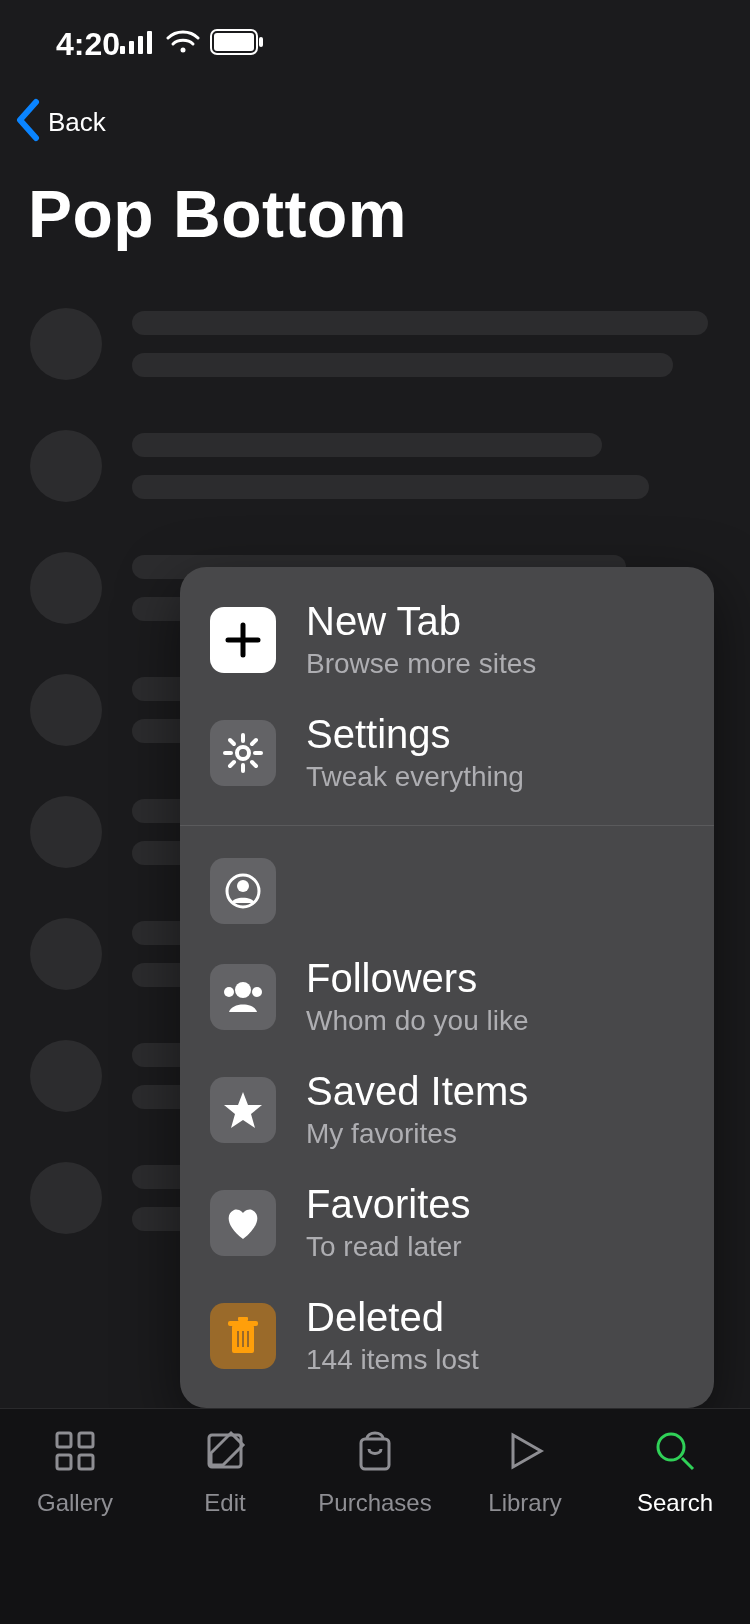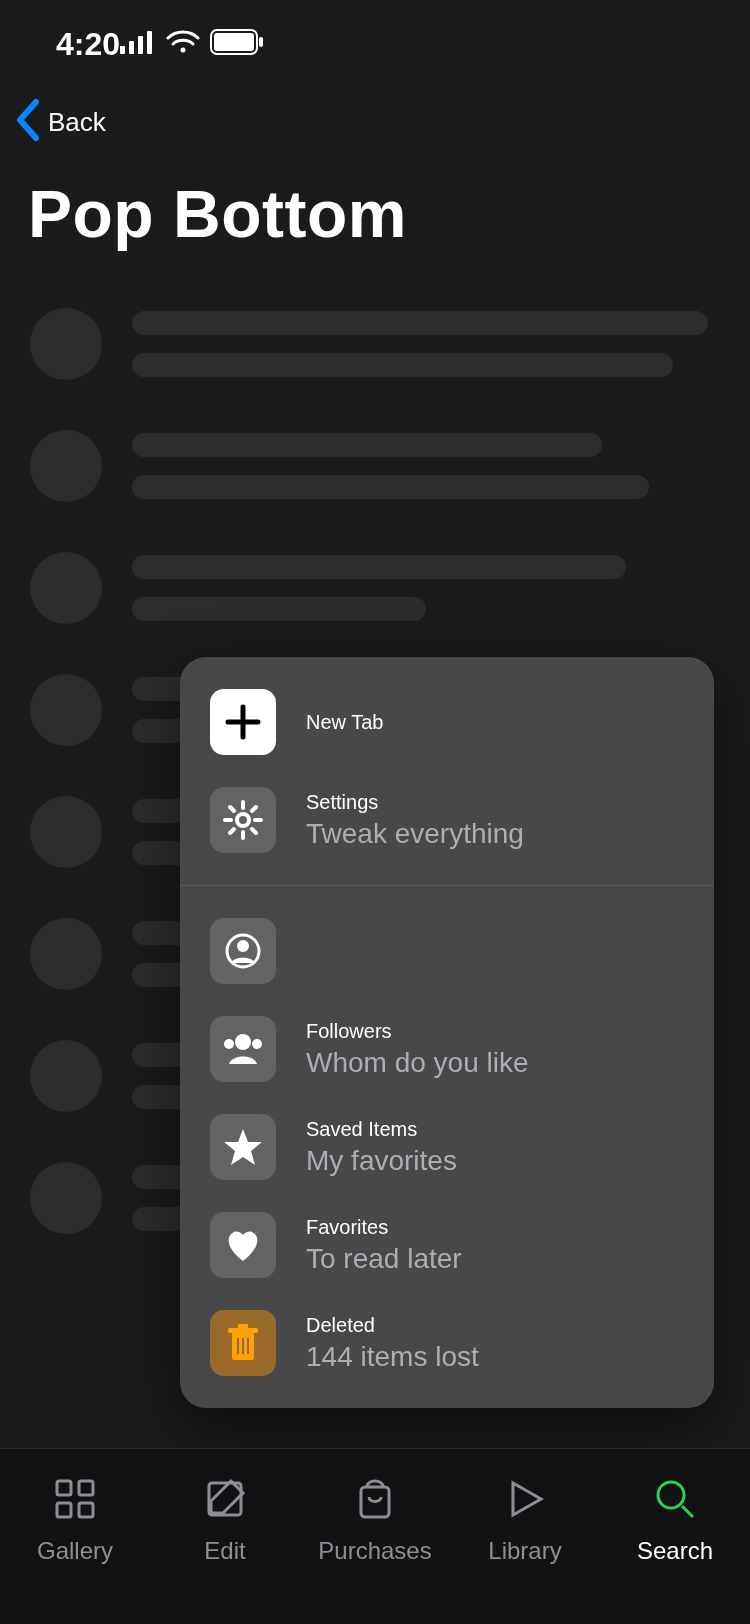--- a/index.html
+++ b/index.html
@@ -39,28 +39,28 @@
   .popup-item { display:flex; align-items:center; gap:30px; padding:16px 30px; }
   .popup-icon {
     width:66px; height:66px; border-radius:14px;
     display:flex; align-items:center; justify-content:center;
     flex-shrink:0;
   }
   .popup-icon.white { background:#fff; color:#000; }
   .popup-icon.gray  { background:#636366; color:#fff; }
   .popup-icon.orange{ background:#9a6a2a; color:#ff9f0a; }
   .popup-text { display:flex; flex-direction:column; gap:4px; }
-  .popup-title { font-size:20px; color:#fff; font-weight:400; }
+  .popup-title { font-size:40px; color:#fff; font-weight:400; }
   .popup-sub   { font-size:28px; color:#aeaeb2; }
   
   .tabbar {
-    position:absolute; left:0; right:0; bottom:0; height:176px;
+    position:absolute; left:0; right:0; bottom:0; height:216px;
     background:#121214;
     display:flex; justify-content:space-around;
-    padding-top:26px;
+    padding-top:18px;
     border-top:1px solid #2a2a2c;
   }
   .tab { display:flex; flex-direction:column; align-items:center; gap:10px; width:150px; }
   .tab-label { font-size:24px; color:#8e8e93; }
   .tab.active .tab-label { color:#fff; }
   .tab svg { width:48px; height:48px; }
   .tab .ico { fill:none; stroke:#8e8e93; stroke-width:3; }
   .tab.active .ico { stroke:#30d158; }
 </style>
 </head>
@@ -171,20 +171,21 @@
 <div class="popup">
   <div class="popup-section">
     <div class="popup-item">
       <div class="popup-icon white">
         <svg width="38" height="38" viewBox="0 0 38 38">
             <path d="M19 4 V34 M4 19 H34" stroke="#000" stroke-width="5" stroke-linecap="round"></path>
           </svg>
       </div>
       <div class="popup-text">
         <span class="popup-title">New Tab</span>
+        <span class="popup-sub">Browse more sites</span>
       </div>
     </div>
     <div class="popup-item">
       <div class="popup-icon gray">
         <svg width="42" height="42" viewBox="0 0 42 42">
             <circle cx="21" cy="21" r="6" fill="none" stroke="#fff" stroke-width="4"></circle>
             <g stroke="#fff" stroke-width="4" stroke-linecap="round">
               <line x1="21" y1="3" x2="21" y2="9"></line>
               <line x1="21" y1="33" x2="21" y2="39"></line>
               <line x1="3" y1="21" x2="9" y2="21"></line>

